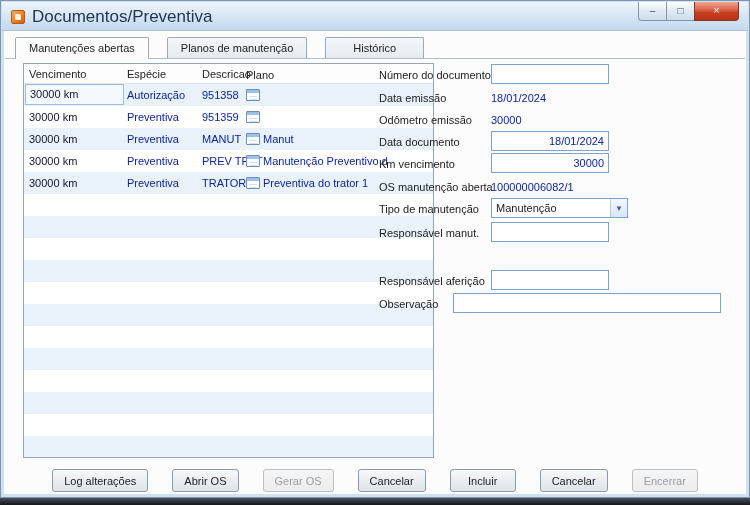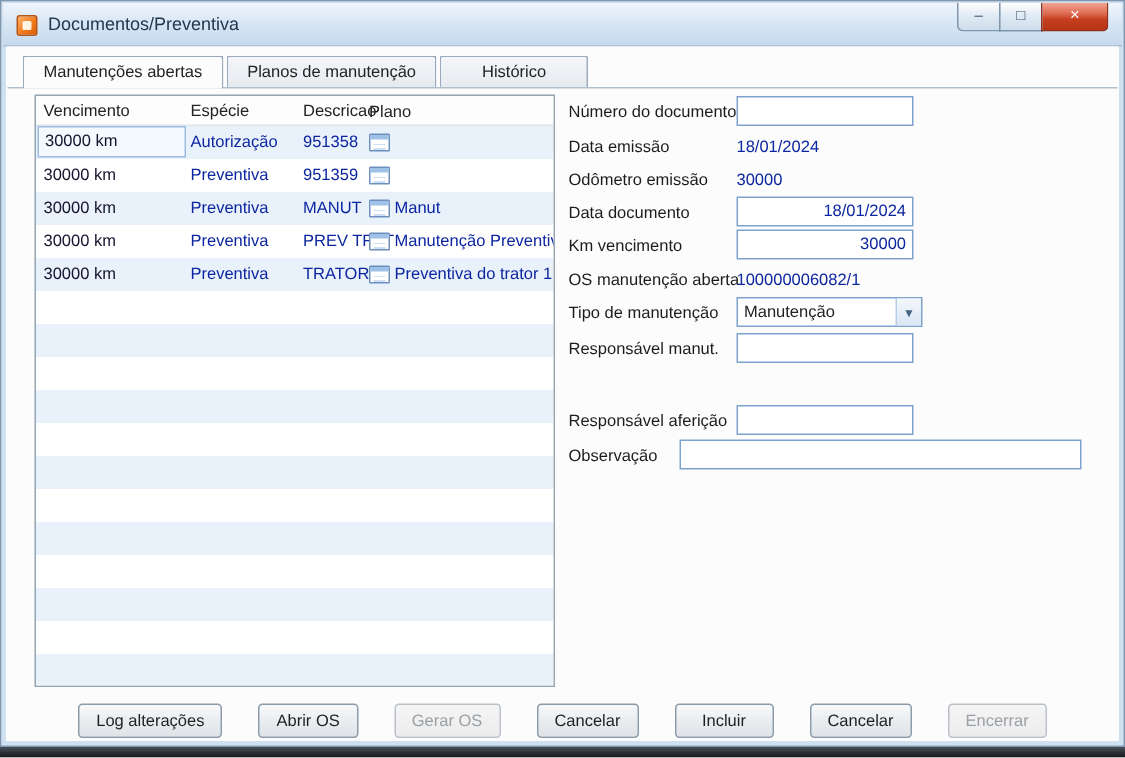--- a/index.html
+++ b/index.html
@@ -11,42 +11,42 @@
   .window{position:absolute;left:0;top:0;right:0;bottom:7px;background:#fcfcfc;
     border:1px solid #7d97b1;box-shadow:inset 0 0 0 3px #cfe0f1}
   .bottombar{position:absolute;left:0;right:0;bottom:0;height:7px;
     background:linear-gradient(#494f57,#15171c)}
 
   .titlebar{position:absolute;left:1px;top:1px;right:1px;height:29px;
     background:linear-gradient(#eef5fc,#d9e7f5 45%,#c5d9ee);border-bottom:1px solid #aec3da}
   .appicon{position:absolute;left:9px;top:8px;width:14px;height:14px;border-radius:2px;
     border:1px solid #b3571e;background:linear-gradient(135deg,#ffb066,#f07818 60%,#d95f08)}
   .appicon::after{content:"";position:absolute;left:3px;top:3px;width:6px;height:6px;background:#fff3e2;border-radius:1px}
-  .title{position:absolute;left:30px;top:0;line-height:29px;font-size:12px;color:#20384f}
+  .title{position:absolute;left:30px;top:0;line-height:29px;font-size:17px;color:#20384f}
   .wincontrols{position:absolute;top:0;right:9px;display:flex}
   .wbtn{width:29px;height:19px;margin-left:-1px;border:1px solid #8096ad;border-top:none;
     background:linear-gradient(#ffffff,#e2ebf4 45%,#ccdded);text-align:center;line-height:17px;
     font-size:10px;color:#3c5166;cursor:default}
   .wbtn.first{border-radius:0 0 0 4px}
   .wbtn.close{width:45px;border-radius:0 0 4px 0;border-color:#8d3322;color:#fff;font-size:11px;
     background:linear-gradient(#f2a38f,#dd6a50 40%,#c63f20 60%,#b63414)}
 
   .client{position:absolute;left:4px;top:30px;right:4px;bottom:4px;background:#fcfcfc}
 
   
   .tabline{position:absolute;left:0;right:0;top:27px;border-top:1px solid #b2bfcc}
   .tabs{position:absolute;left:10px;top:6px;display:flex;z-index:2}
-  .tab{height:21px;line-height:21px;padding:0 13px;margin-right:2px;color:#222;
+  .tab{height:21px;line-height:21px;padding:0 13px;margin-right:18px;color:#222;
     border:1px solid #9aaabc;border-bottom:none;background:linear-gradient(#f4f6f9,#e6eaef);
     border-radius:2px 2px 0 0;cursor:default}
   .tab.t3{padding:0 27px}
   .tab.active{background:#fcfcfc;height:22px;position:relative;top:0;z-index:3}
 
   
-  .grid{position:absolute;left:18px;top:32px;width:347px;height:395px;background:#fef9c3;
+  .grid{position:absolute;left:18px;top:32px;width:411px;height:395px;background:#a3a3a3;
     border:1px solid #93a5ba;overflow:hidden}
   .ghead{position:relative;height:20px;background:#fdfdfd;border-bottom:1px solid #dde4ec;color:#222}
   .ghead .c{line-height:20px}
   .grow{position:relative;height:22px}
   .s0{background:#e9f1fb}
   .s1{background:#ffffff}
   .c{position:absolute;top:0;line-height:22px;white-space:nowrap}
   .c1{left:5px}.c2{left:103px}.c3{left:178px}.c4{left:222px;display:flex;align-items:center;gap:3px;height:22px}
   .venc{color:#14142e}
   .blu{color:#0c26a0}
@@ -61,21 +61,21 @@
   
   .frow{position:absolute;left:374px;width:350px;height:20px}
   .fr1{top:34px}.fr2{top:57px}.fr3{top:79px}.fr4{top:101px}.fr5{top:123px}.fr6{top:146px}
   .fr7{top:168px}.fr8{top:192px}.fr9{top:216px}.fr10{top:240px}.fr11{top:263px}
   .flabel{line-height:20px;color:#1c1c1c}
   .tinput{position:absolute;left:112px;top:-1px;width:118px;height:20px;border:1px solid #7da2ce;
     padding:1px 4px;font:11px "Liberation Sans",sans-serif;color:#0c26a0;background:#fff;outline:none}
   .tinput.ra{text-align:right}
   .tinput.wide{left:74px;width:268px}
   .fval{position:absolute;left:112px;top:0;line-height:20px;color:#0c26a0}
-  .combo{position:absolute;left:112px;top:-1px;width:124px;height:20px;border:1px solid #7da2ce;
+  .combo{position:absolute;left:112px;top:-1px;width:137px;height:20px;border:1px solid #7da2ce;
     background:#fff;display:flex;align-items:stretch;cursor:default}
   .ctext{flex:1;padding-left:4px;line-height:18px;color:#222;overflow:hidden;white-space:nowrap}
   .carrow{width:17px;display:flex;align-items:center;justify-content:center;font-size:8px;color:#44617f;
     background:linear-gradient(#f3f7fb,#d9e6f4);border-left:1px solid #b7cde6}
 
   
   .btnbar{position:absolute;left:0;right:0;top:438px;display:flex;justify-content:center;gap:24px}
   .btn{min-width:66px;height:23px;padding:0 11px;border:1px solid #8a9aa9;border-radius:3px;
     background:linear-gradient(#f8f9fa,#eaedf0 50%,#dfe3e7);font:11px "Liberation Sans",sans-serif;
     color:#1f1f1f;cursor:default}

